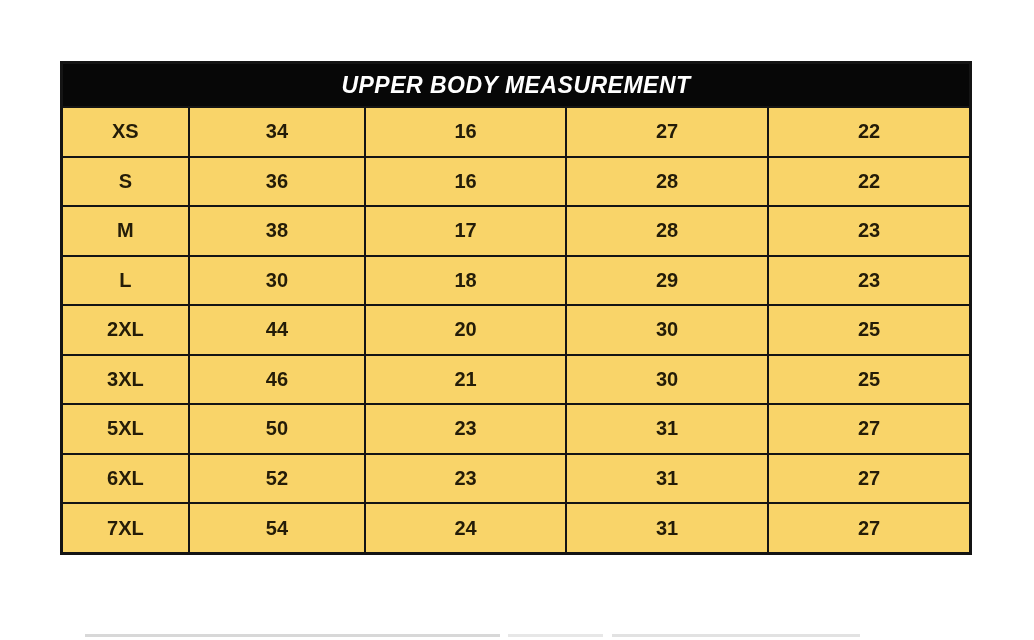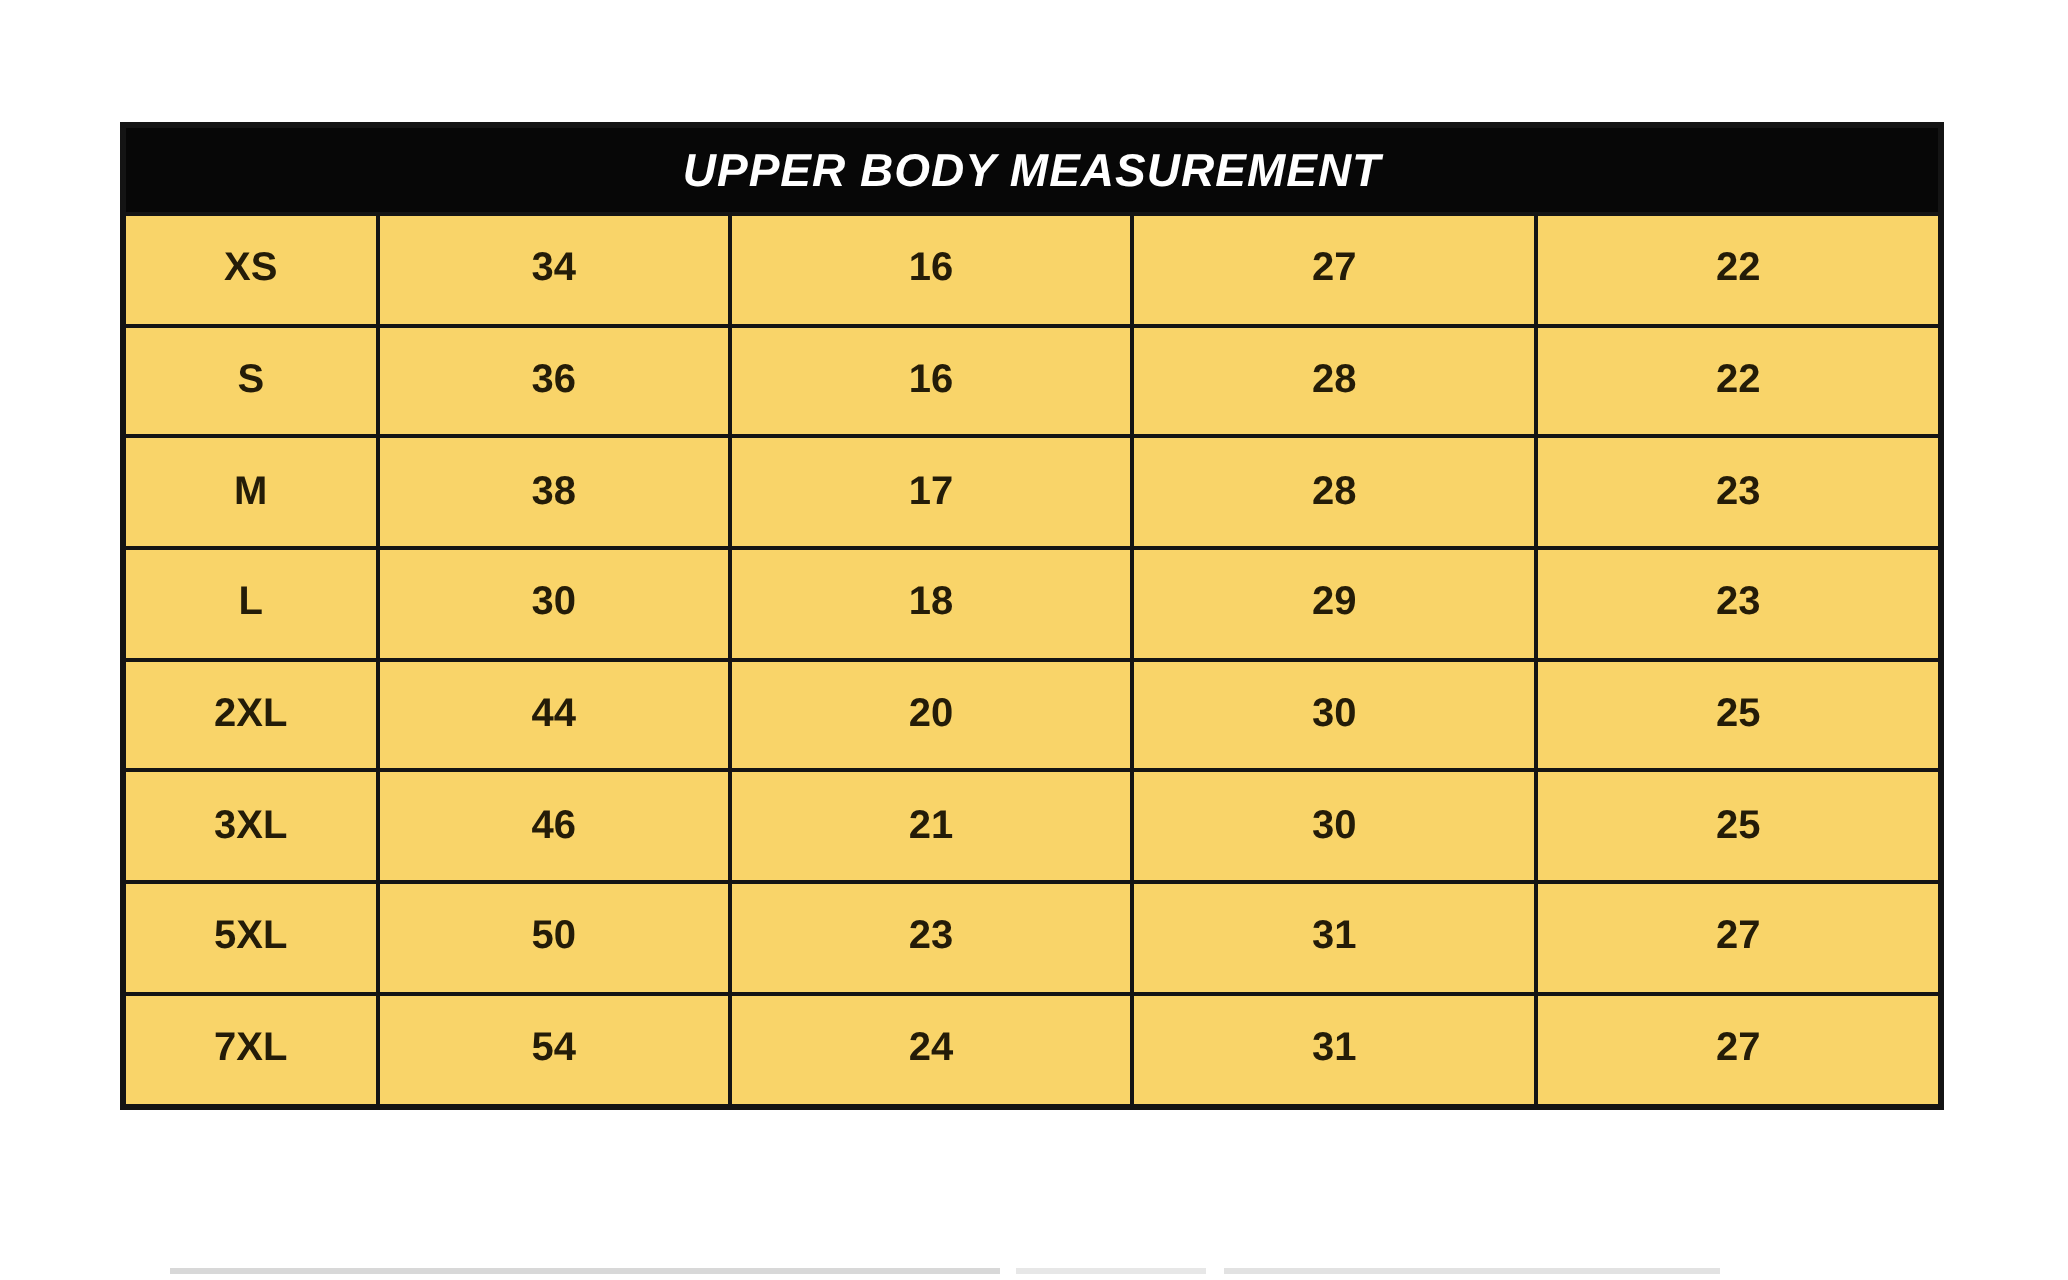--- a/index.html
+++ b/index.html
@@ -132,20 +132,27 @@
           <td>25</td>
         </tr>
         <tr>
           <td>5XL</td>
           <td>50</td>
           <td>23</td>
           <td>31</td>
           <td>27</td>
         </tr>
         <tr>
+          <td>6XL</td>
+          <td>52</td>
+          <td>23</td>
+          <td>31</td>
+          <td>27</td>
+        </tr>
+        <tr>
           <td>7XL</td>
           <td>54</td>
           <td>24</td>
           <td>31</td>
           <td>27</td>
         </tr>
       </tbody>
   </table>
 </div>
 

